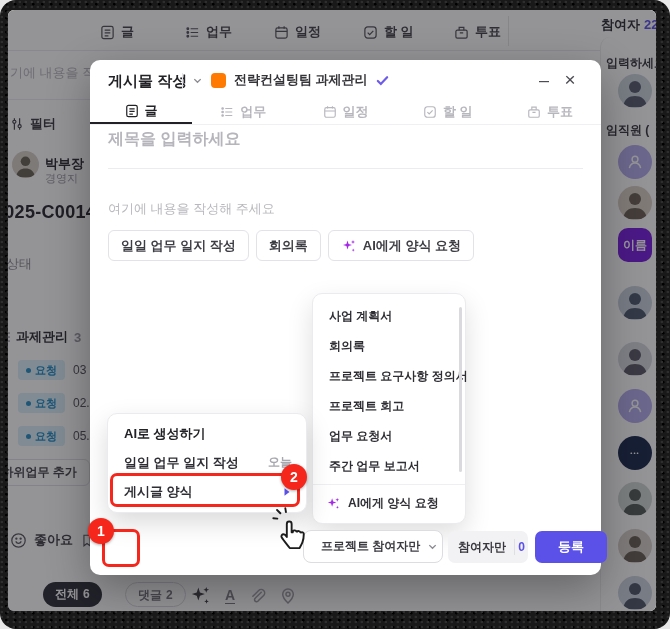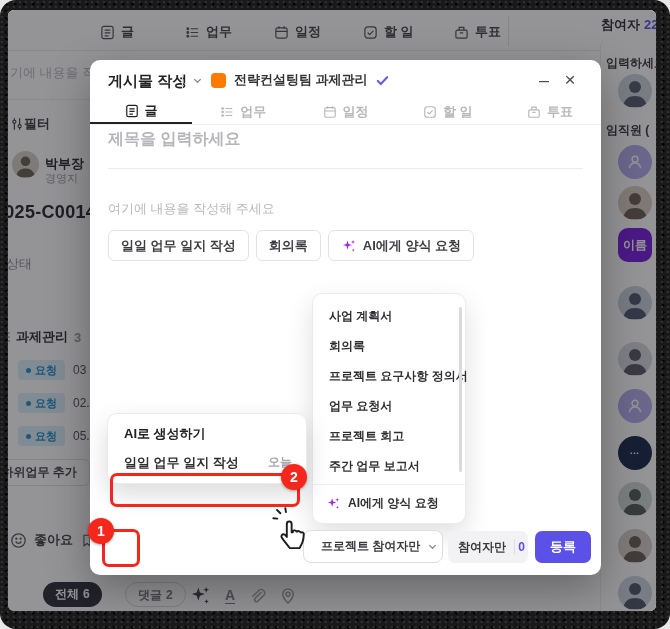--- a/index.html
+++ b/index.html
@@ -19,21 +19,21 @@
   .tb-tab { position:absolute; top:13px; display:flex; align-items:center; gap:6px; font-size:13px; font-weight:700; color:#46464c; cursor:pointer; }
   .tb-divider { position:absolute; left:500px; top:6px; width:1px; height:30px; background:#e4e4e8; }
   .participants { position:absolute; left:584px; top:6px; font-size:13px; font-weight:700; color:#2f2f35; white-space:nowrap;margin-left:9px; }
   .participants .cnt { color:#5B51E8; margin-left:4px; }
 
   .ic { display:inline-block; vertical-align:middle; }
 
   
   .l-snippet { position:absolute; left:-11px; top:54px; font-size:13px; color:#b9b9bf; white-space:nowrap; }
   .l-div1 { position:absolute; left:0; top:89px; width:84px; height:1px; background:#ececf0; }
-  .l-filter { position:absolute; left:2px; top:105px; display:flex; align-items:center; font-size:13px; font-weight:700; color:#3c3c42; }
+  .l-filter { position:absolute; left:2px; top:105px; display:flex; align-items:center; gap:6px; font-size:13px; font-weight:700; color:#3c3c42; }
   .avatar { border-radius:50%; overflow:hidden; position:absolute; }
   .l-avatar { left:4px; top:141px; width:27px; height:27px; background:#d7cfc5; }
   .l-name { position:absolute; left:37px; top:145px; font-size:13px; font-weight:800; color:#2c2c32; white-space:nowrap; }
   .l-dept { position:absolute; left:37px; top:161px; font-size:11px; color:#9c9ca3; white-space:nowrap; }
   .l-code { position:absolute; left:-14px; top:192px; font-size:18px; font-weight:800; color:#28282e; letter-spacing:.3px; white-space:nowrap; }
   .l-status { position:absolute; left:-2px; top:245px; font-size:13px; color:#8d8d94; white-space:nowrap; }
   .l-subhead { position:absolute; left:-4px; top:318px; display:flex; align-items:center; gap:6px; font-size:13px; font-weight:800; color:#2f2f35; white-space:nowrap; }
   .l-subhead .cnt { color:#9a9aa1; font-weight:700; }
   .strow { position:absolute; left:10px; display:flex; align-items:center; gap:8px; white-space:nowrap; }
   .stbadge { display:inline-flex; align-items:center; gap:4px; height:20px; padding:0 8px; background:#daeffa; color:#2b8fc4; border-radius:4px; font-size:11px; font-weight:800; }
@@ -89,21 +89,21 @@
 
   .tb-belt { position:absolute; left:99px; top:524px; display:flex; align-items:center; gap:13px; z-index:12; }
   .belt-a { font-size:14px; font-weight:700; color:#45454b; border-bottom:1.5px solid #45454b; line-height:15px; cursor:pointer; }
   .belt-ic { cursor:pointer; display:flex; }
   .vis-select { position:absolute; left:295px; top:520px; width:140px; height:33px; border:1px solid #dcdce1; border-radius:8px; background:#fff; display:flex; align-items:center; gap:7px; padding:0 10px; font-size:12px; font-weight:700; color:#3b3b41; z-index:12; cursor:pointer; white-space:nowrap; }
   .vis-select .chev { margin-left:auto; display:flex; }
   .temp-btn { position:absolute; left:440px; top:521px; width:80px; height:32px; background:#f2f2f5; border-radius:7px; display:flex; align-items:center; font-size:12px; font-weight:700; color:#38383e; z-index:12; cursor:pointer; }
   .temp-btn .lbl { padding:0 8px 0 10px; }
   .temp-btn .vdiv { width:1px; height:16px; background:#dedee3; }
   .temp-btn .cnt { flex:1; text-align:center; color:#5B51E8; font-weight:800; }
-  .submit-btn { position:absolute; left:527px; top:521px; width:56px; height:32px; background:#5B51E8; color:#fff; border:none; border-radius:7px; font-size:13px; font-weight:800; z-index:12; cursor:pointer; display:flex; align-items:center; justify-content:center; }
+  .submit-btn { position:absolute; left:527px; top:521px; width:72px; height:32px; background:#5B51E8; color:#fff; border:none; border-radius:7px; font-size:13px; font-weight:800; z-index:12; cursor:pointer; display:flex; align-items:center; justify-content:center; }
 
   
   .cursor { position:absolute; left:264px; top:497px; z-index:20; }
   .anno-box { position:absolute; border:3px solid #F5271C; border-radius:7px; z-index:30; }
   .anno-box1 { left:94px; top:519px; width:38px; height:38px; }
   .anno-box2 { left:102px; top:463px; width:190px; height:34px; }
   .anno-circle { position:absolute; width:26px; height:26px; border-radius:50%; background:#F5271C; color:#fff; font-size:14px; font-weight:800; display:flex; align-items:center; justify-content:center; z-index:31; box-shadow:0 1px 3px rgba(0,0,0,.35); }
   .anno-c1 { left:80px; top:508px; }
   .anno-c2 { left:273px; top:454px; }
 </style>
@@ -380,40 +380,46 @@
               <path d="M12.2 10.5l.45 1.15 1.15.45-1.15.45-.45 1.15-.45-1.15-1.15-.45 1.15-.45z"></path>
             </svg>
           <span>AI에게 양식 요청</span>
         </div>
       </div>
 
       <div class="fmt-menu">
         <div class="fmt-item">사업 계획서</div>
         <div class="fmt-item">회의록</div>
         <div class="fmt-item">프로젝트 요구사항 정의서</div>
+        <div class="fmt-item">프로젝트 회고</div>
         <div class="fmt-item">업무 요청서</div>
-        <div class="fmt-item">프로젝트 회고</div>
         <div class="fmt-item">주간 업무 보고서</div>
         <div class="fmt-div"></div>
         <div class="fmt-footer">
           <svg class="ic" width="15" height="15" viewBox="0 0 16 16" fill="#A429E8">
               <path d="M6.5 2.5l1.1 3.4 3.4 1.1-3.4 1.1-1.1 3.4-1.1-3.4L2 7l3.4-1.1z"></path>
               <path d="M12 2l.55 1.45L14 4l-1.45.55L12 6l-.55-1.45L10 4l1.45-.55z"></path>
               <path d="M12.2 10.5l.45 1.15 1.15.45-1.15.45-.45 1.15-.45-1.15-1.15-.45 1.15-.45z"></path>
             </svg>
           <span>AI에게 양식 요청</span>
         </div>
         <div class="fmt-scroll"></div>
       </div>
 
       <div class="ai-menu">
         <div class="ai-header">AI로 생성하기</div>
         <div class="ai-item">
           <span>일일 업무 일지 작성</span>
           <span class="ai-meta">오늘</span>
+        </div>
+        <div class="ai-item">
+          <span>게시글 양식</span>
+          <svg class="ic" width="10" height="10" viewBox="0 0 10 10">
+              <path d="M2.5 1.2l5 3.8-5 3.8z" fill="#5B51E8"></path>
+            </svg>
         </div>
       </div>
 
       <div class="tb-belt">
         <svg class="belt-ic" width="23" height="23" viewBox="0 0 16 16" fill="#26262b">
             <path d="M6.5 2.5l1.1 3.4 3.4 1.1-3.4 1.1-1.1 3.4-1.1-3.4L2 7l3.4-1.1z"></path>
             <path d="M12 2l.55 1.45L14 4l-1.45.55L12 6l-.55-1.45L10 4l1.45-.55z"></path>
             <path d="M12.2 10.5l.45 1.15 1.15.45-1.15.45-.45 1.15-.45-1.15-1.15-.45 1.15-.45z"></path>
           </svg>
         <span class="belt-a">A</span>

